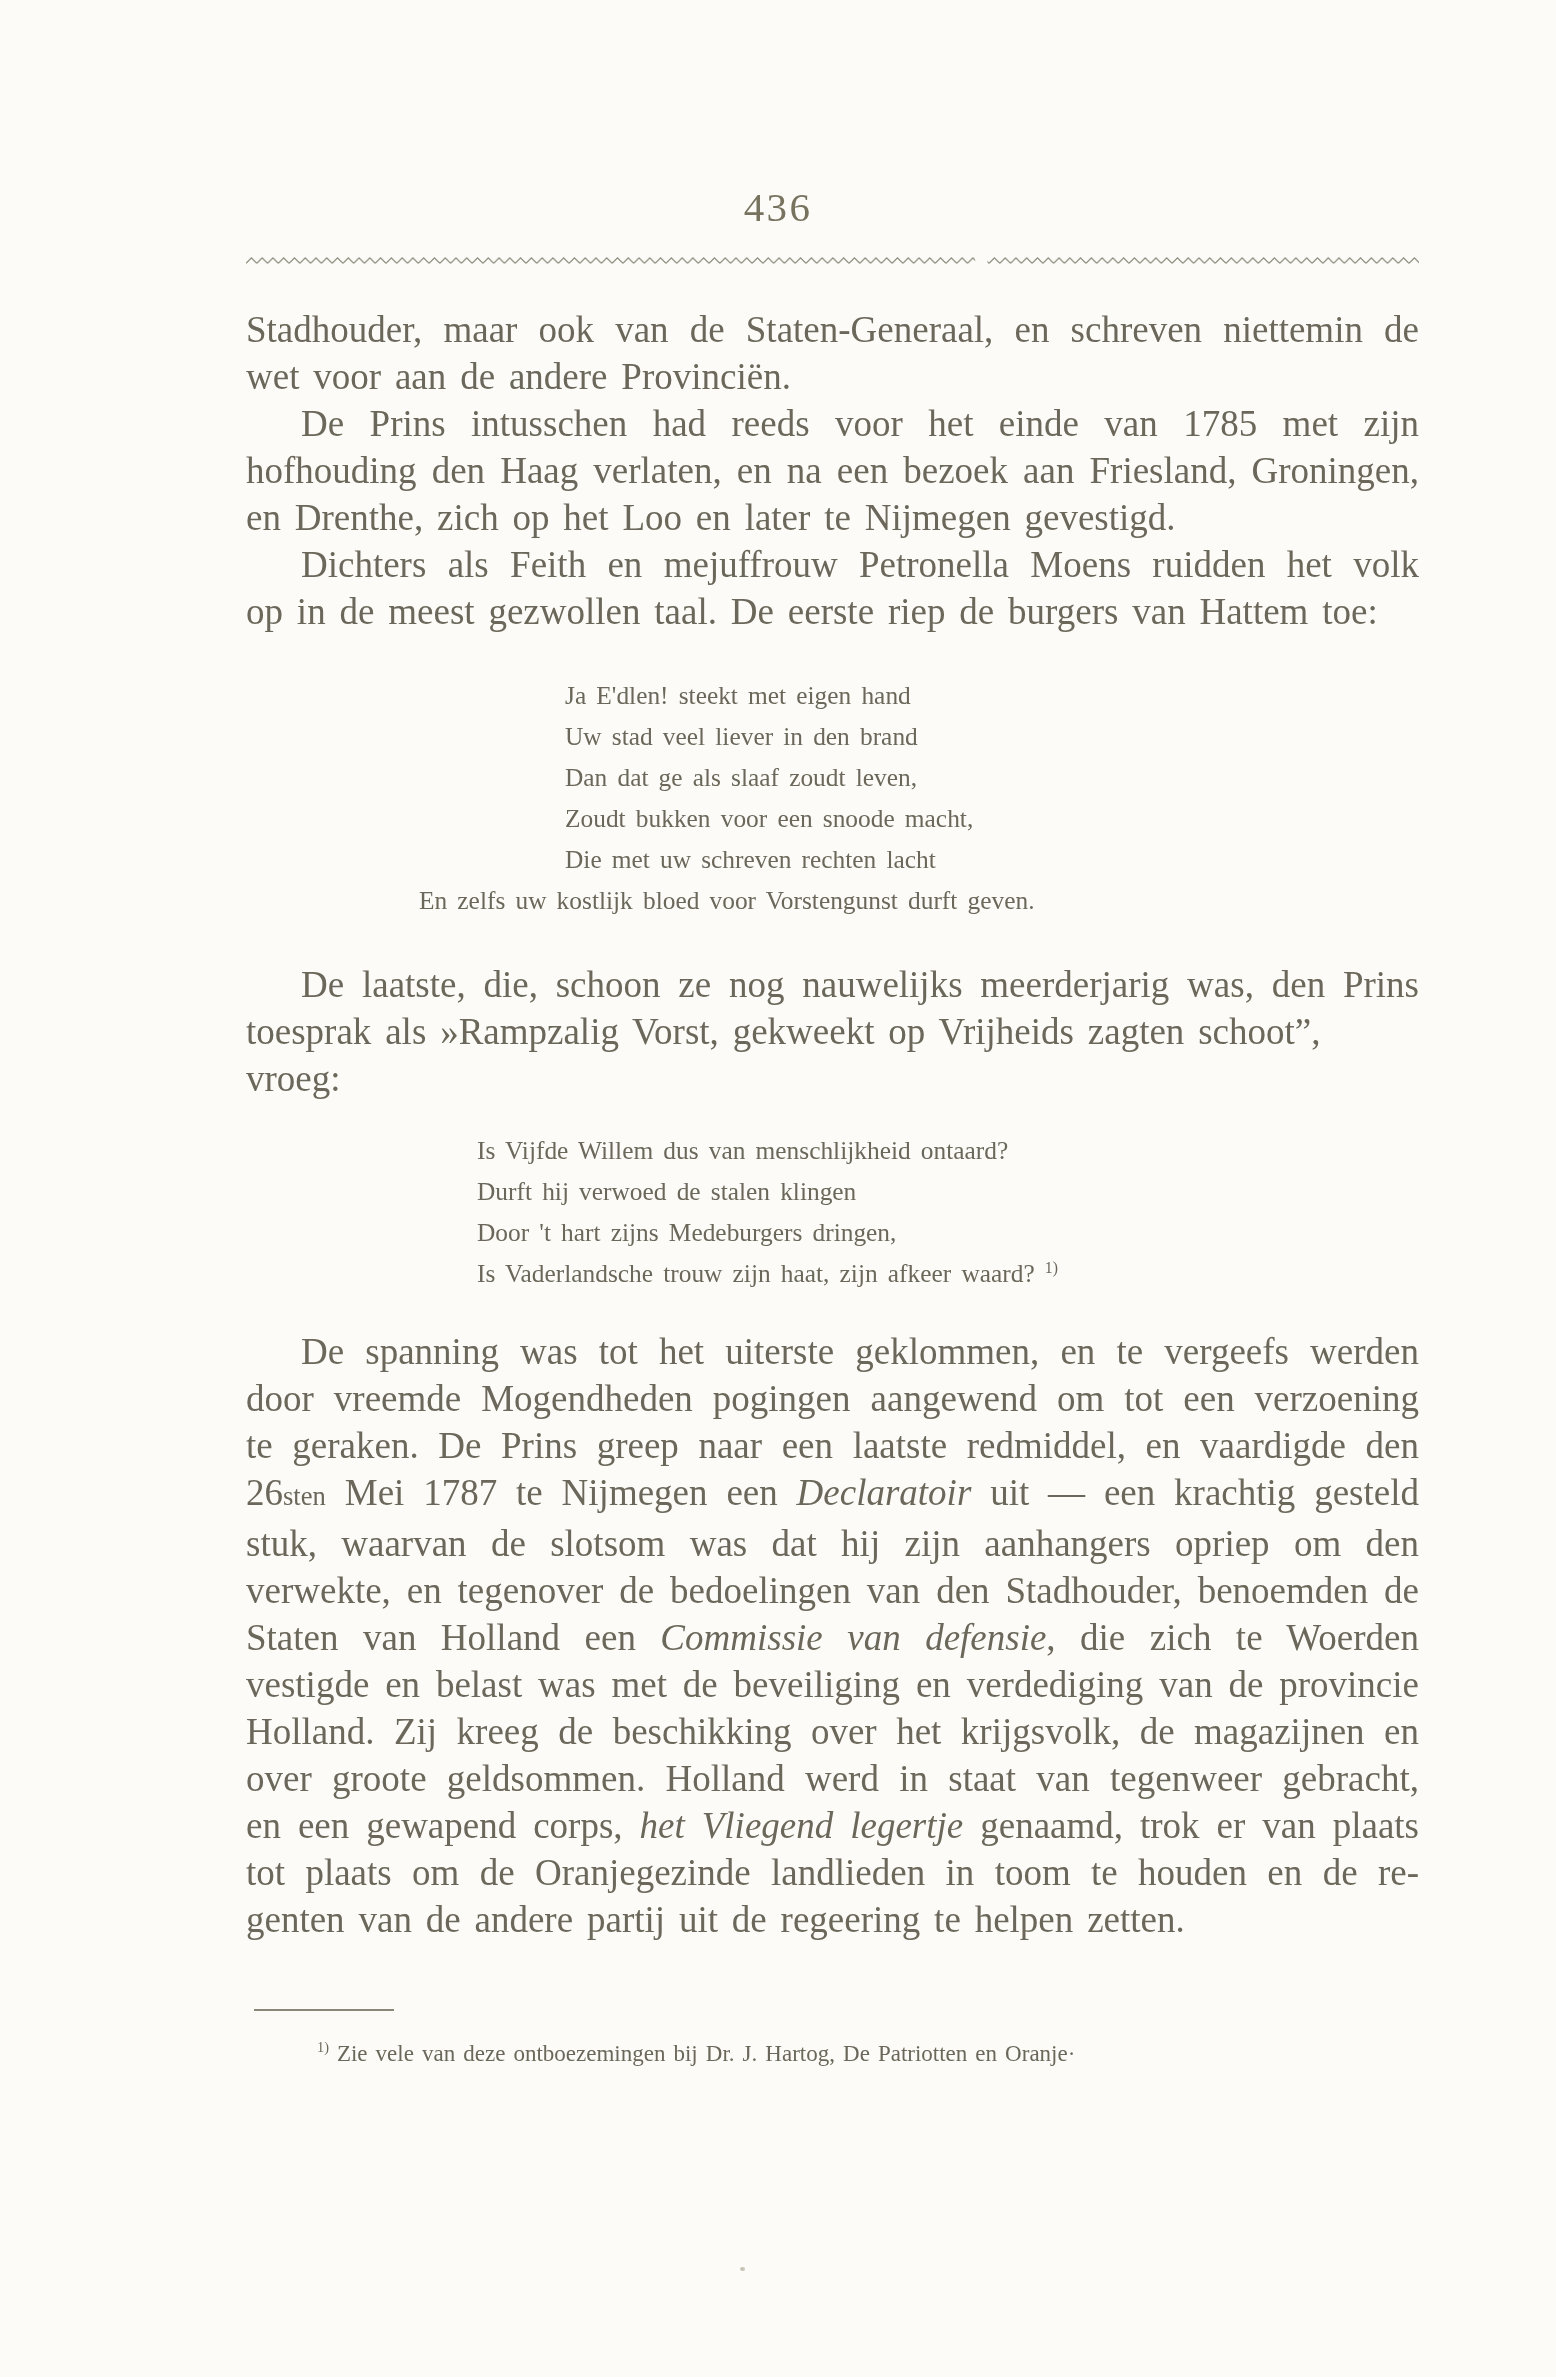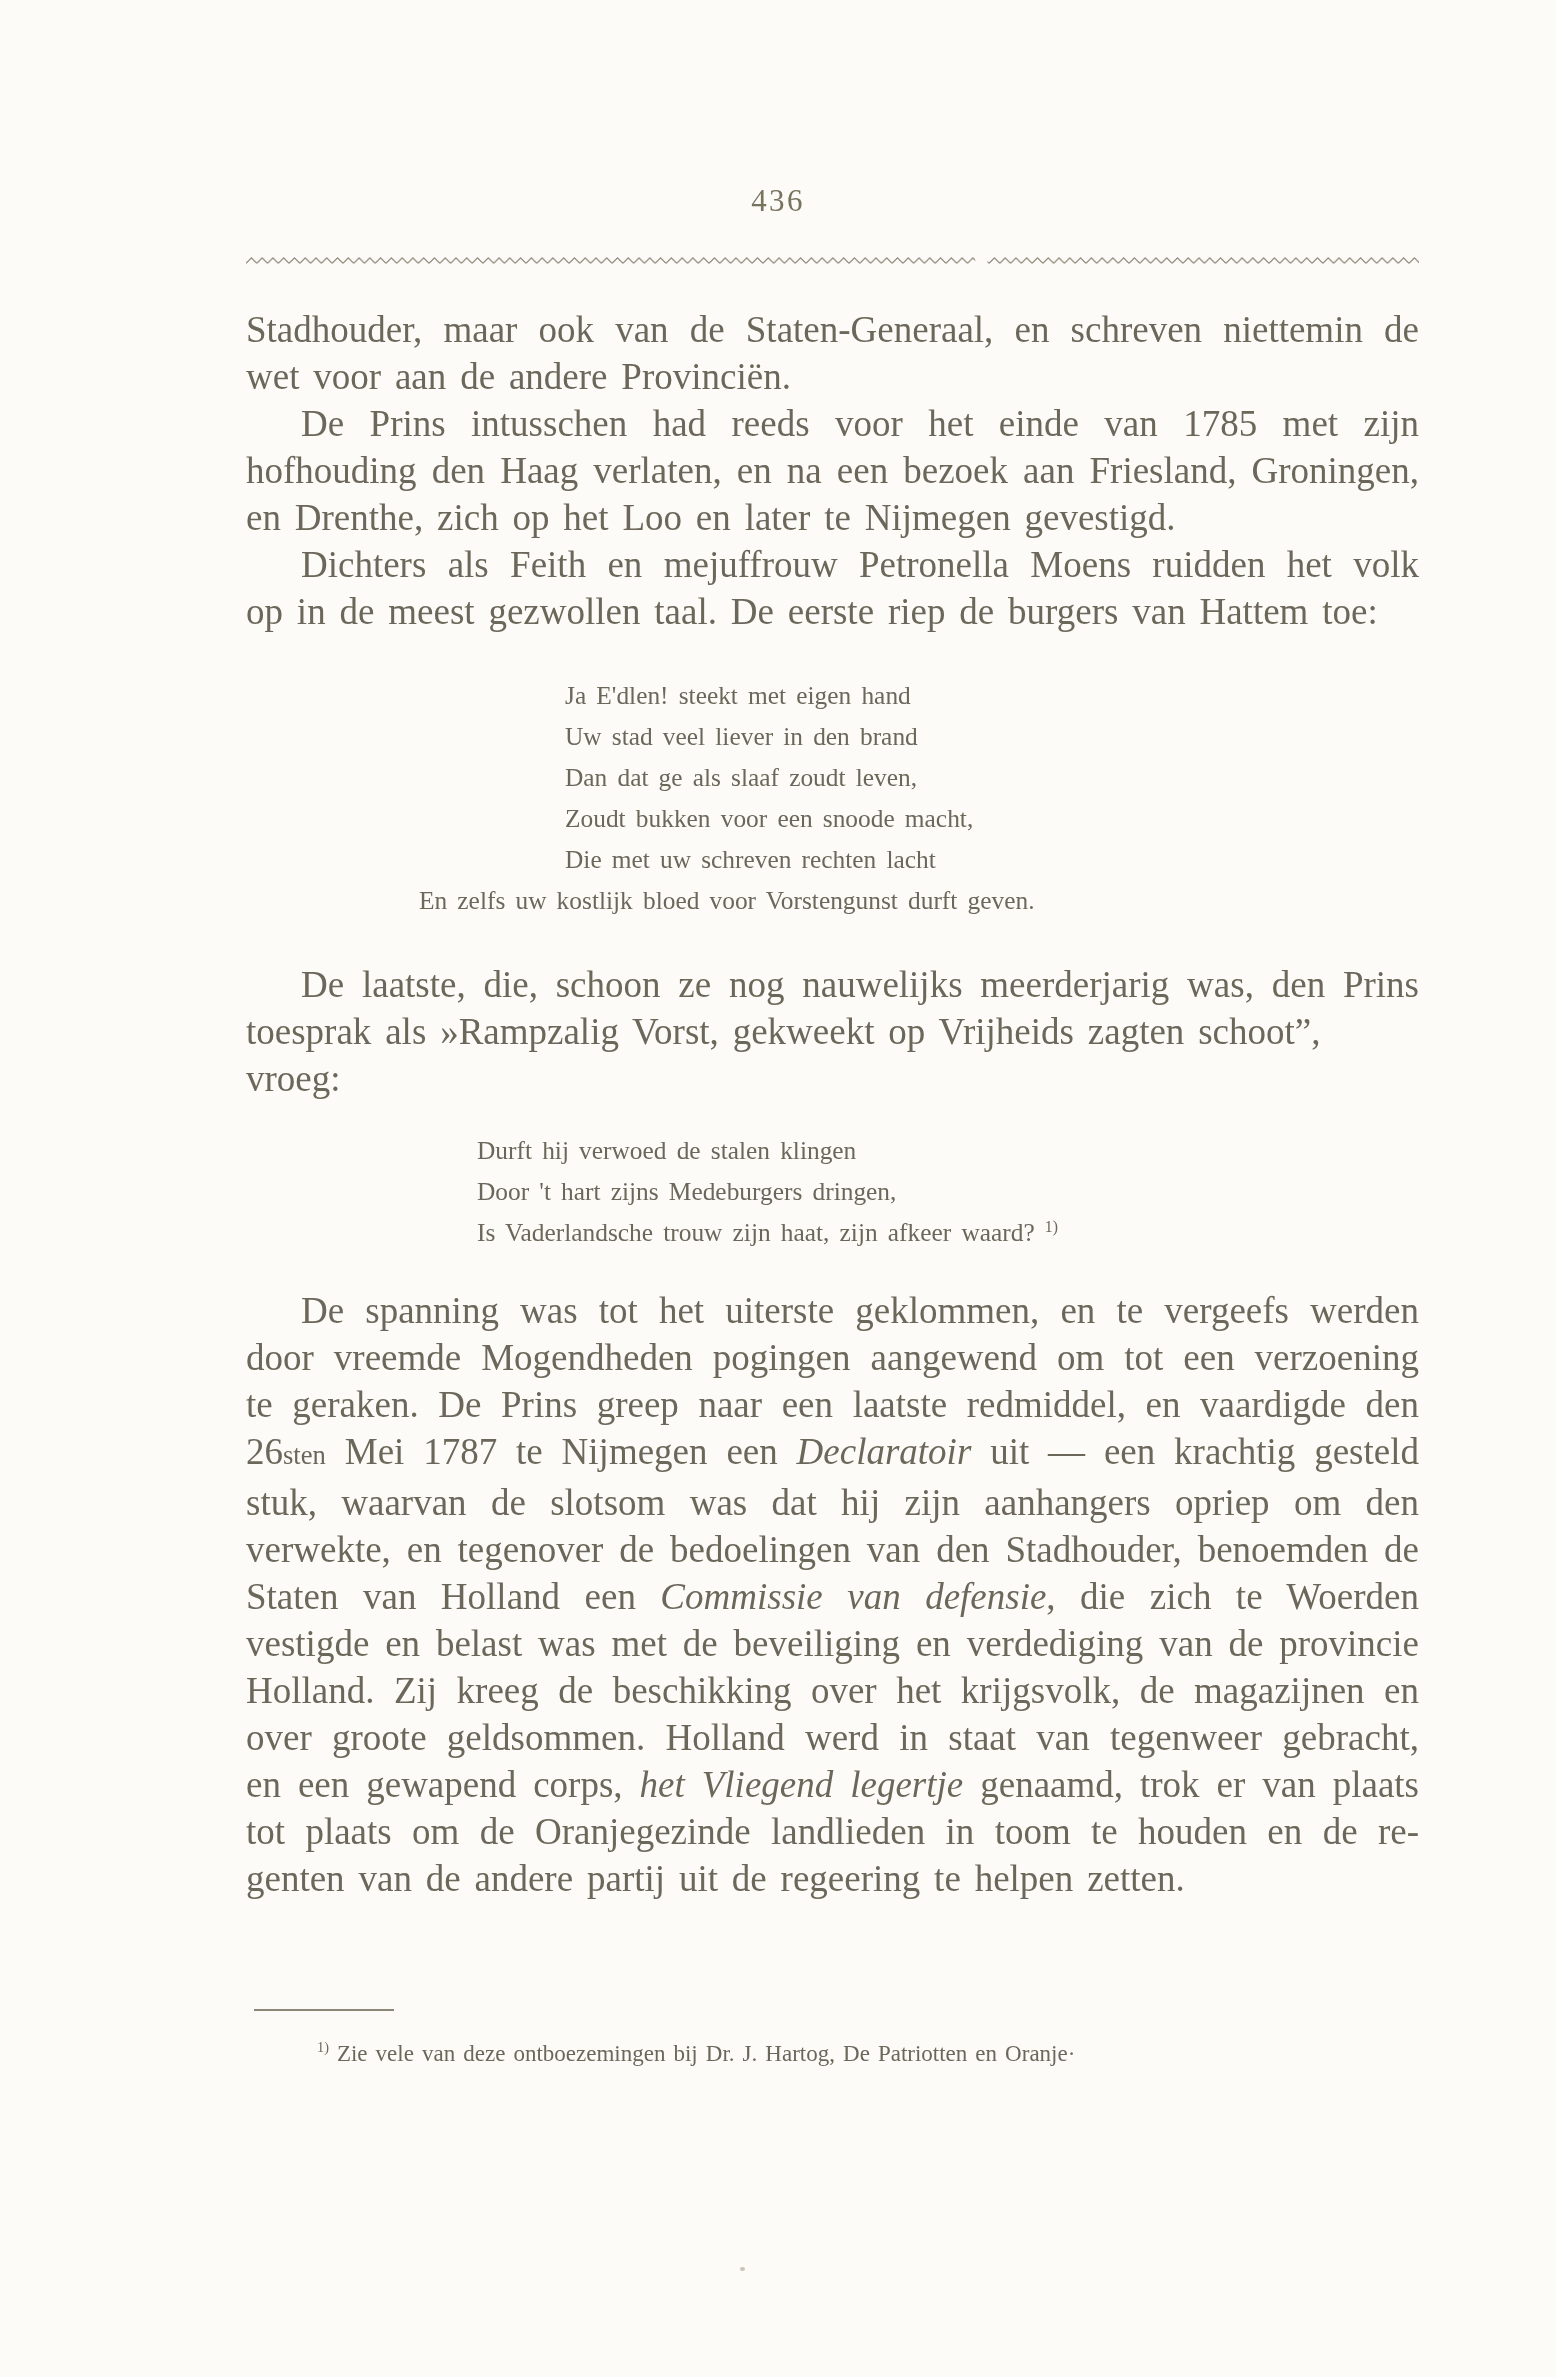--- a/index.html
+++ b/index.html
@@ -8,21 +8,21 @@
     width:1556px;height:2377px;
     margin:0 auto;
     background:#fcfbf7;
     font-family:"Liberation Serif","DejaVu Serif",serif;
     color:#6b675a;
     overflow:hidden;
   }
   .page-number{
     position:absolute;top:183px;left:0;right:0;
     text-align:center;
-    font-size:31px;letter-spacing:2.3px;
+    font-size:41px;letter-spacing:2.3px;
     color:#77735f;
   }
   .zigzag{
     position:absolute;top:254px;left:246px;width:1173px;height:14px;
   }
   .text-column{
     position:absolute;left:246px;top:306px;width:1173px;
   }
   .para{margin:0;}
   .pline{
@@ -97,20 +97,21 @@
         <div class="vline"><span>Dan dat ge als slaaf zoudt leven,</span></div>
         <div class="vline"><span>Zoudt bukken voor een snoode macht,</span></div>
         <div class="vline"><span>Die met uw schreven rechten lacht</span></div>
         <div class="vline out"><span>En zelfs uw kostlijk bloed voor Vorstengunst durft geven.</span></div>
       </div>
       <div class="para">
         <div class="pline ind"><span>De laatste, die, schoon ze nog nauwelijks meerderjarig was, den Prins</span></div>
         <div class="pline last"><span>toesprak als »Rampzalig Vorst, gekweekt op Vrijheids zagten schoot”, vroeg:</span></div>
       </div>
       <div class="verse v2">
+        <div class="vline"><span>Is Vijfde Willem dus van menschlijkheid ontaard?</span></div>
         <div class="vline"><span>Durft hij verwoed de stalen klingen</span></div>
         <div class="vline"><span>Door 't hart zijns Medeburgers dringen,</span></div>
         <div class="vline"><span>Is Vaderlandsche trouw zijn haat, zijn afkeer waard? </span><span class="sup">1)</span></div>
       </div>
       <div class="para">
         <div class="pline ind"><span>De spanning was tot het uiterste geklommen, en te vergeefs werden</span></div>
         <div class="pline"><span>door vreemde Mogendheden pogingen aangewend om tot een verzoening</span></div>
         <div class="pline"><span>te geraken.  De Prins greep naar een laatste redmiddel, en vaardigde den</span></div>
         <div class="pline"><span>26</span><span class="sm">sten</span><span> Mei 1787 te Nijmegen een </span><span class="it">Declaratoir</span><span> uit — een krachtig gesteld</span></div>
         <div class="pline"><span>stuk, waarvan de slotsom was dat hij zijn aanhangers opriep om den</span></div>

